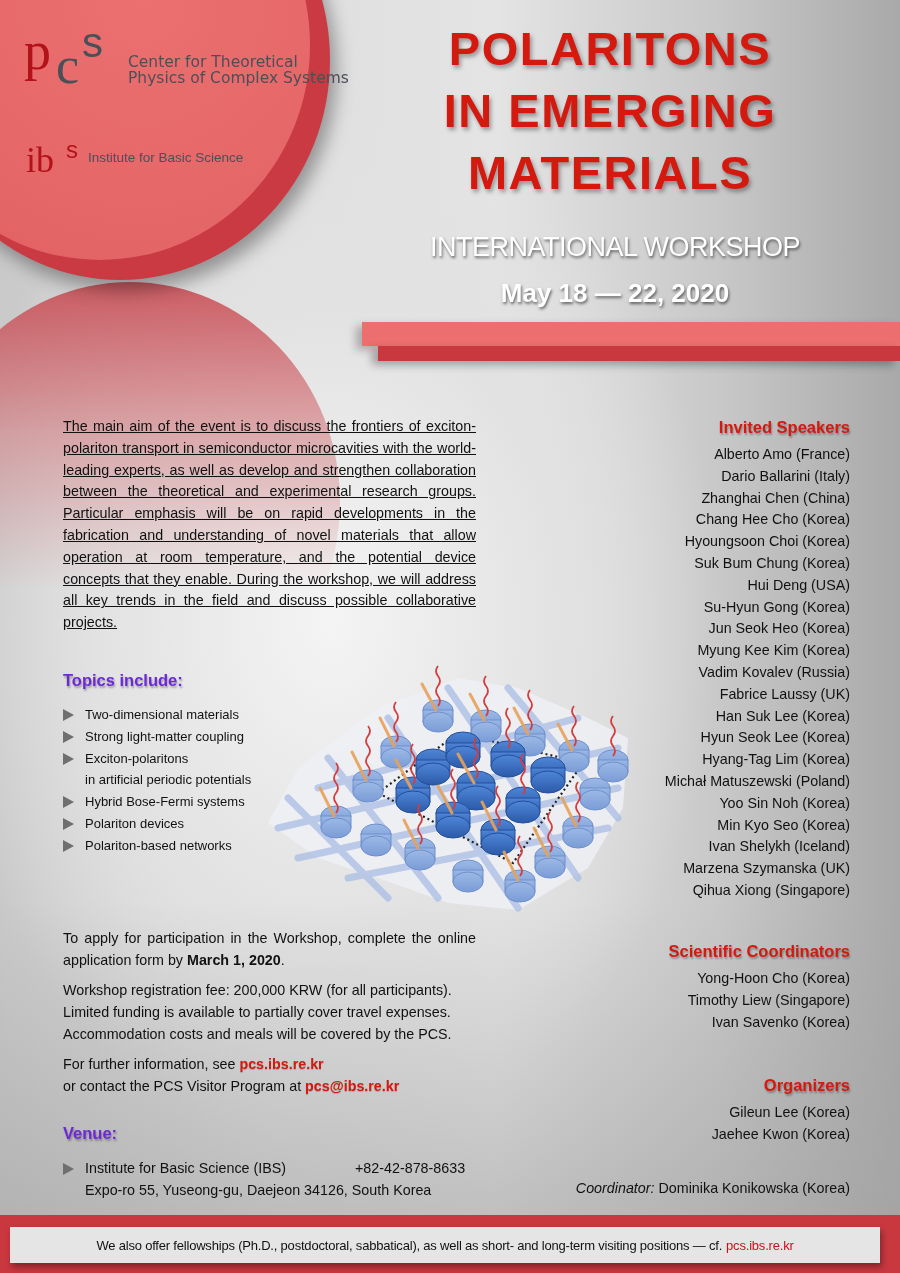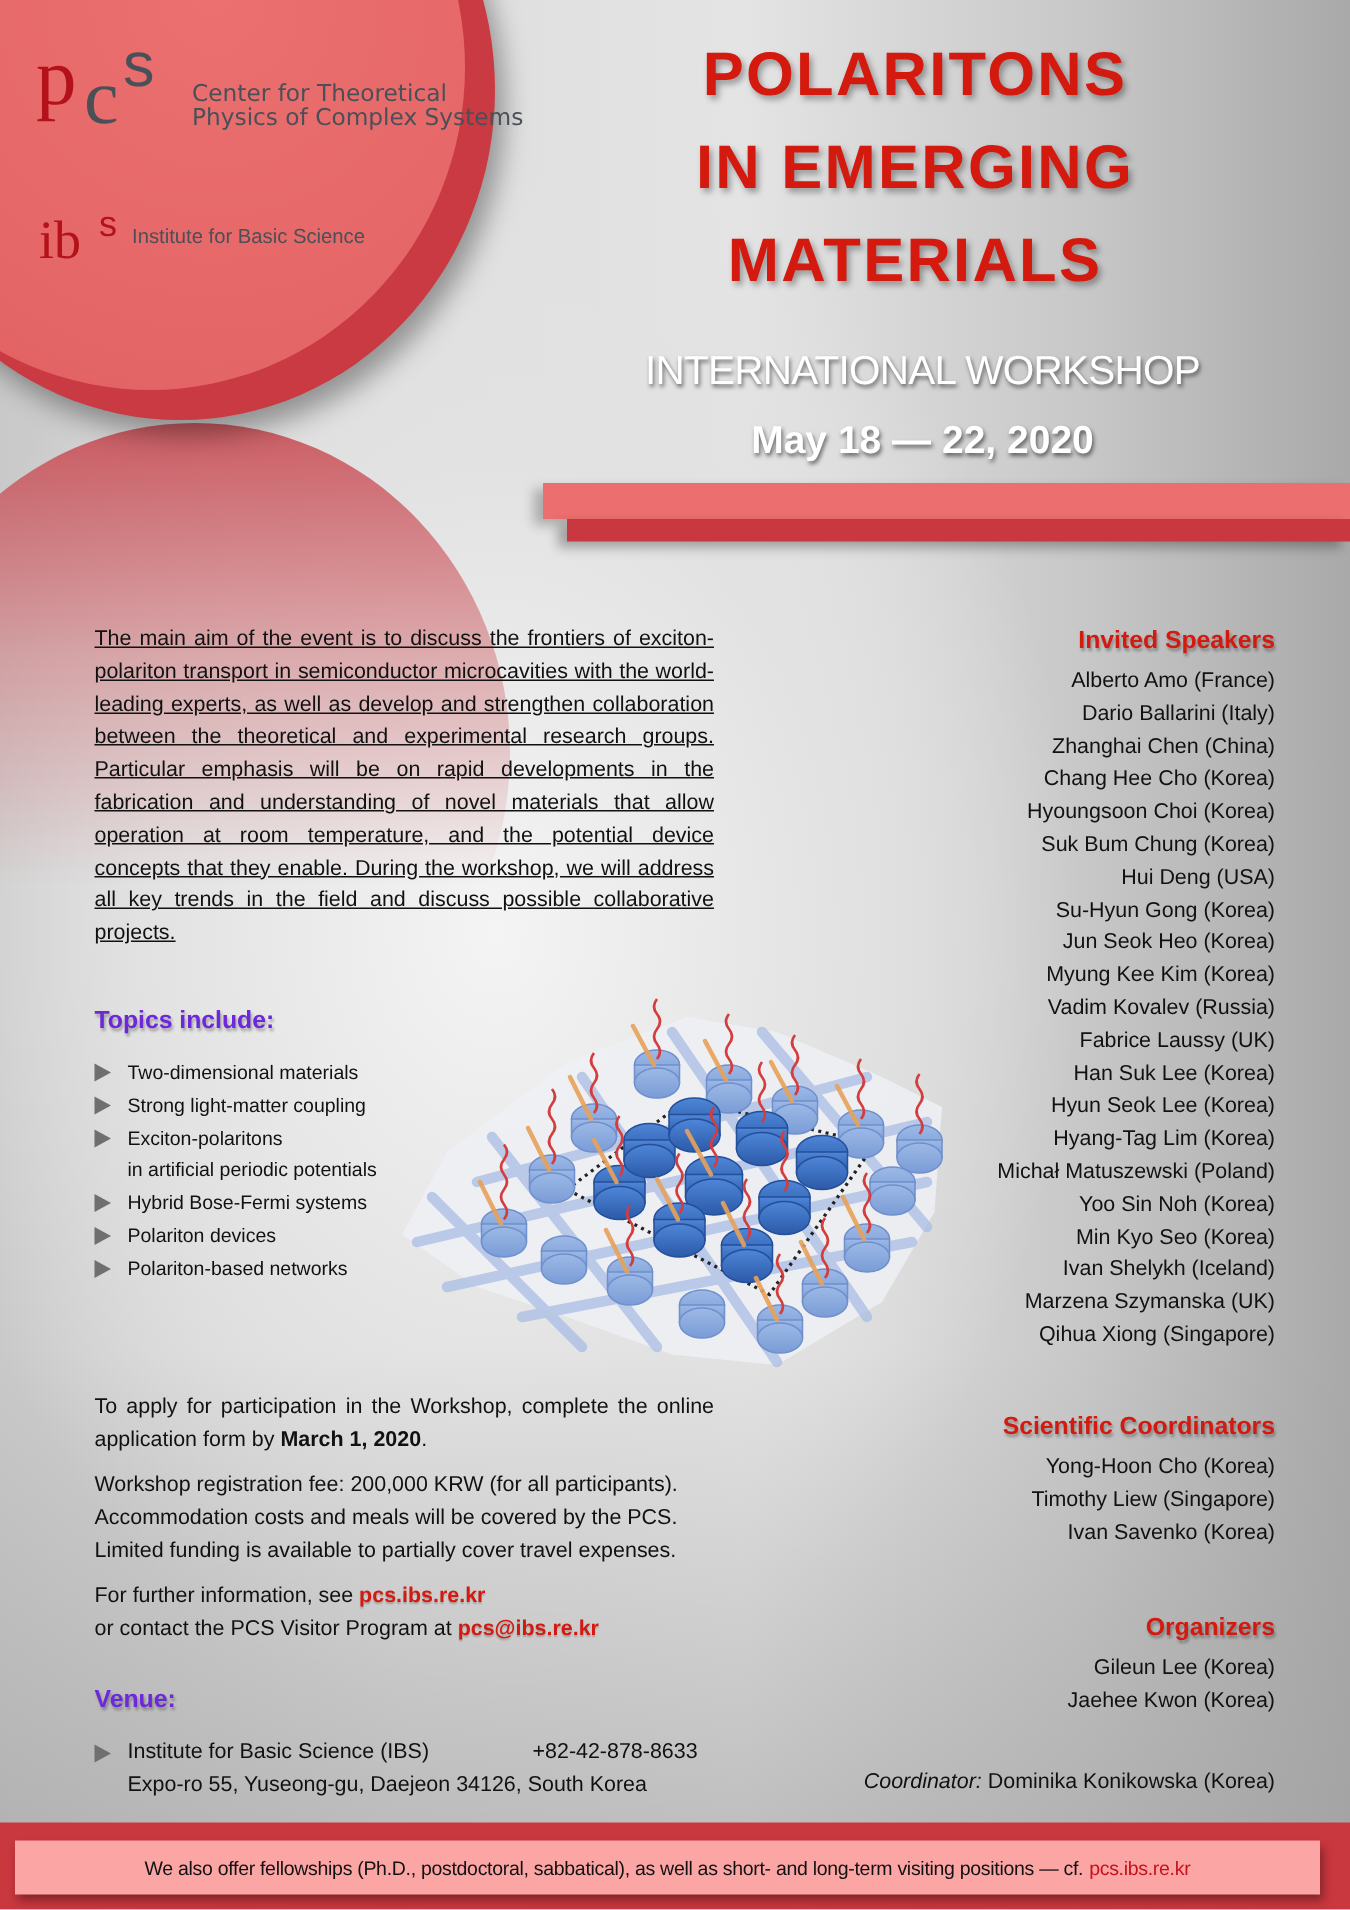--- a/index.html
+++ b/index.html
@@ -41,21 +41,21 @@
   .logo-pcs .txt { position: absolute; left: 94px; top: 28px; font-size: 15.5px; line-height: 16px; color: #4a5058; white-space: nowrap; font-family: "DejaVu Sans", sans-serif; margin-left: 10px; }
   .logo-ibs { position: absolute; left: 26px; top: 140px; height: 40px; width: 260px; }
   .logo-ibs .ib { position: absolute; left: 0; top: 2px; font-family: "Liberation Serif", serif; font-size: 36px; color: #b4121a; line-height: 1; }
   .logo-ibs .s { position: absolute; left: 40px; top: -4px; font-size: 24px; color: #b4121a; }
   .logo-ibs .txt { position: absolute; left: 62px; top: 10px; font-size: 13.5px; color: #4a5058; white-space: nowrap; font-family: Liberation Sans, sans-serif; }
 
   
   .title {
     position: absolute; left: 400px; top: 18px; width: 420px;
     text-align: center; color: #d4190f; font-weight: bold;
-    font-size: 41px; line-height: 62px; letter-spacing: 1.5px;
+    font-size: 47px; line-height: 62px; letter-spacing: 1.5px;
     text-shadow: 2px 3px 4px rgba(0,0,0,0.35);
   }
   .subtitle {
     position: absolute; left: 380px; top: 232px; width: 470px; text-align: center;
     color: #ffffff; font-size: 27px; letter-spacing: -0.5px;
     text-shadow: 1px 2px 3px rgba(0,0,0,0.55);
   }
   .dates {
     position: absolute; left: 380px; top: 278px; width: 470px; text-align: center;
     color: #ffffff; font-size: 26px; font-weight: bold;
@@ -112,21 +112,21 @@
   .coordinator { position: absolute; right: 50px; top: 1180px; font-size: 14.3px; text-align: right; }
   .coordinator i { font-style: italic; }
 
   
   .footer-bg {
     position: absolute; left: 0; top: 1215px; width: 900px; height: 58px;
     background: #c9373f;
   }
   .footer-strip {
     position: absolute; left: 10px; top: 1227px; width: 870px; height: 36px;
-    background: #fca5a5; box-shadow: 2px 4px 6px rgba(0,0,0,0.35);
+    background: #e5e5e5; box-shadow: 2px 4px 6px rgba(0,0,0,0.35);
     display: flex; align-items: center; justify-content: center;
     font-size: 13px; color: #111; white-space: nowrap; letter-spacing: -0.2px;
   }
   .footer-strip .flink { color: #c8101a; margin-left: 4px; }
 </style>
 </head>
 <body>
 
 <div class="bg-bottom-shade"></div>
 
@@ -312,22 +312,22 @@
     <line x1="146" y1="172" x2="160" y2="200"></line>
     <line x1="304" y1="150" x2="318" y2="178"></line>
   </g>
 </svg>
 
 <p class="apply">
   <span>To apply for participation in the Workshop, complete the online application form by </span><b>March 1, 2020</b><span>.</span>
 </p>
 <div class="fee">
   <div>Workshop registration fee: 200,000 KRW (for all participants).</div>
+  <div>Limited funding is available to partially cover travel expenses.</div>
   <div>Accommodation costs and meals will be covered by the PCS.</div>
-  <div>Limited funding is available to partially cover travel expenses.</div>
 </div>
 <div class="info">
   <div><span>For further information, see </span><span class="link">pcs.ibs.re.kr</span></div>
   <div><span>or contact the PCS Visitor Program at </span><span class="link">pcs@ibs.re.kr</span></div>
 </div>
 
 <div class="section-heading venue-heading">Venue:</div>
 <div class="venue">
   <div class="row1">
     <span class="bullet"></span>

